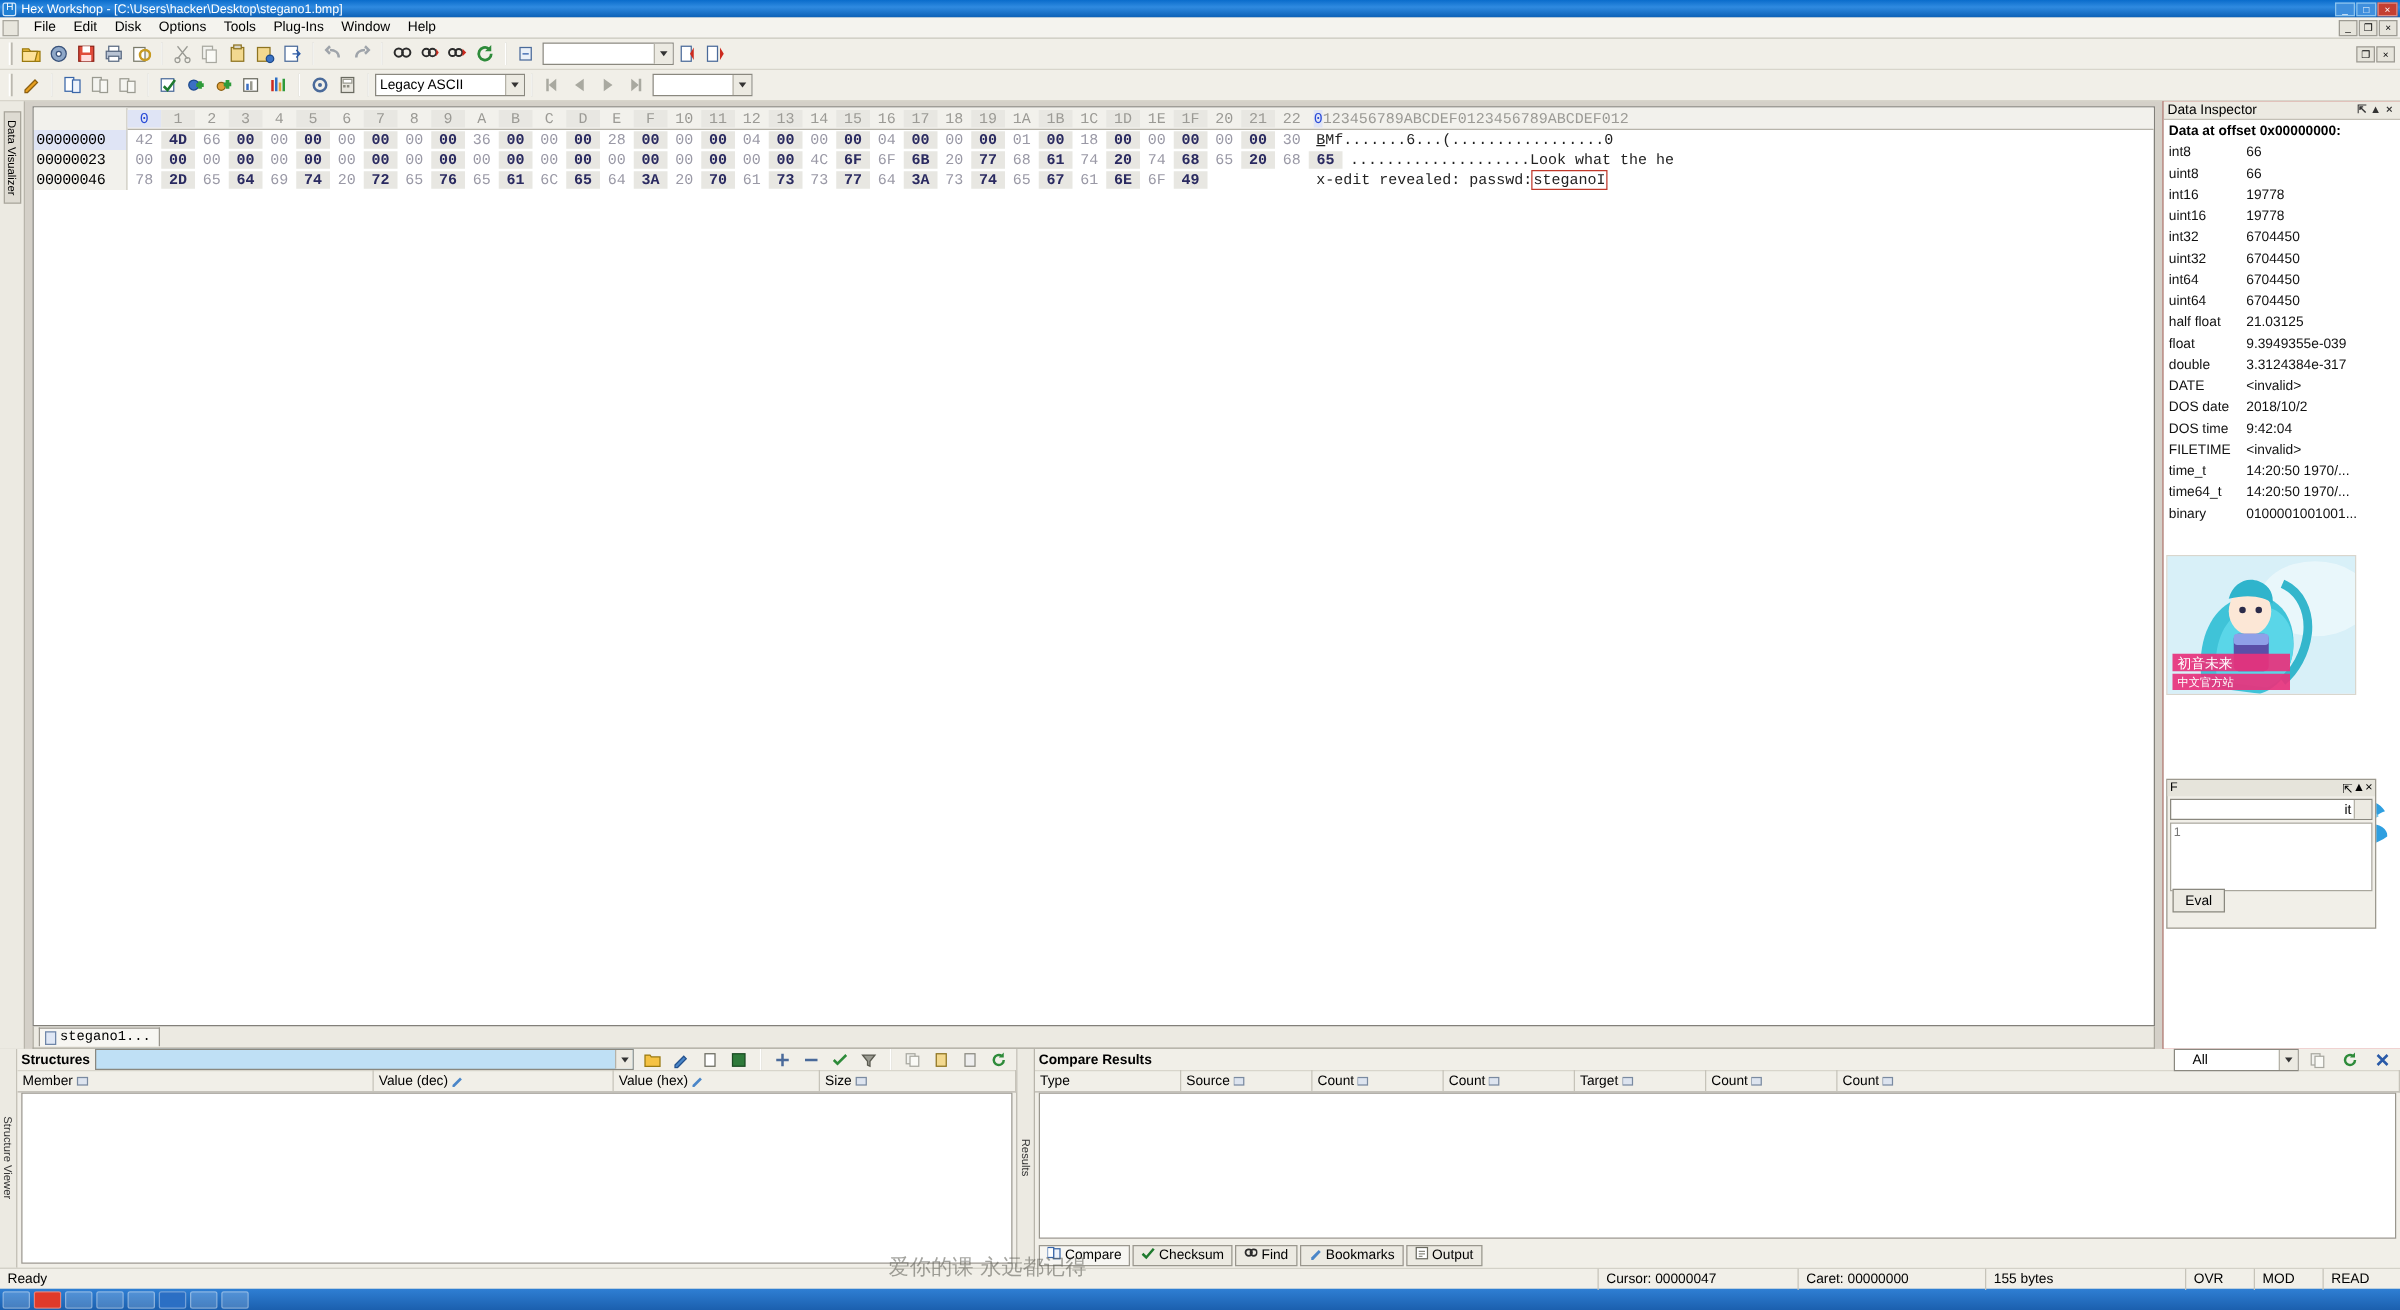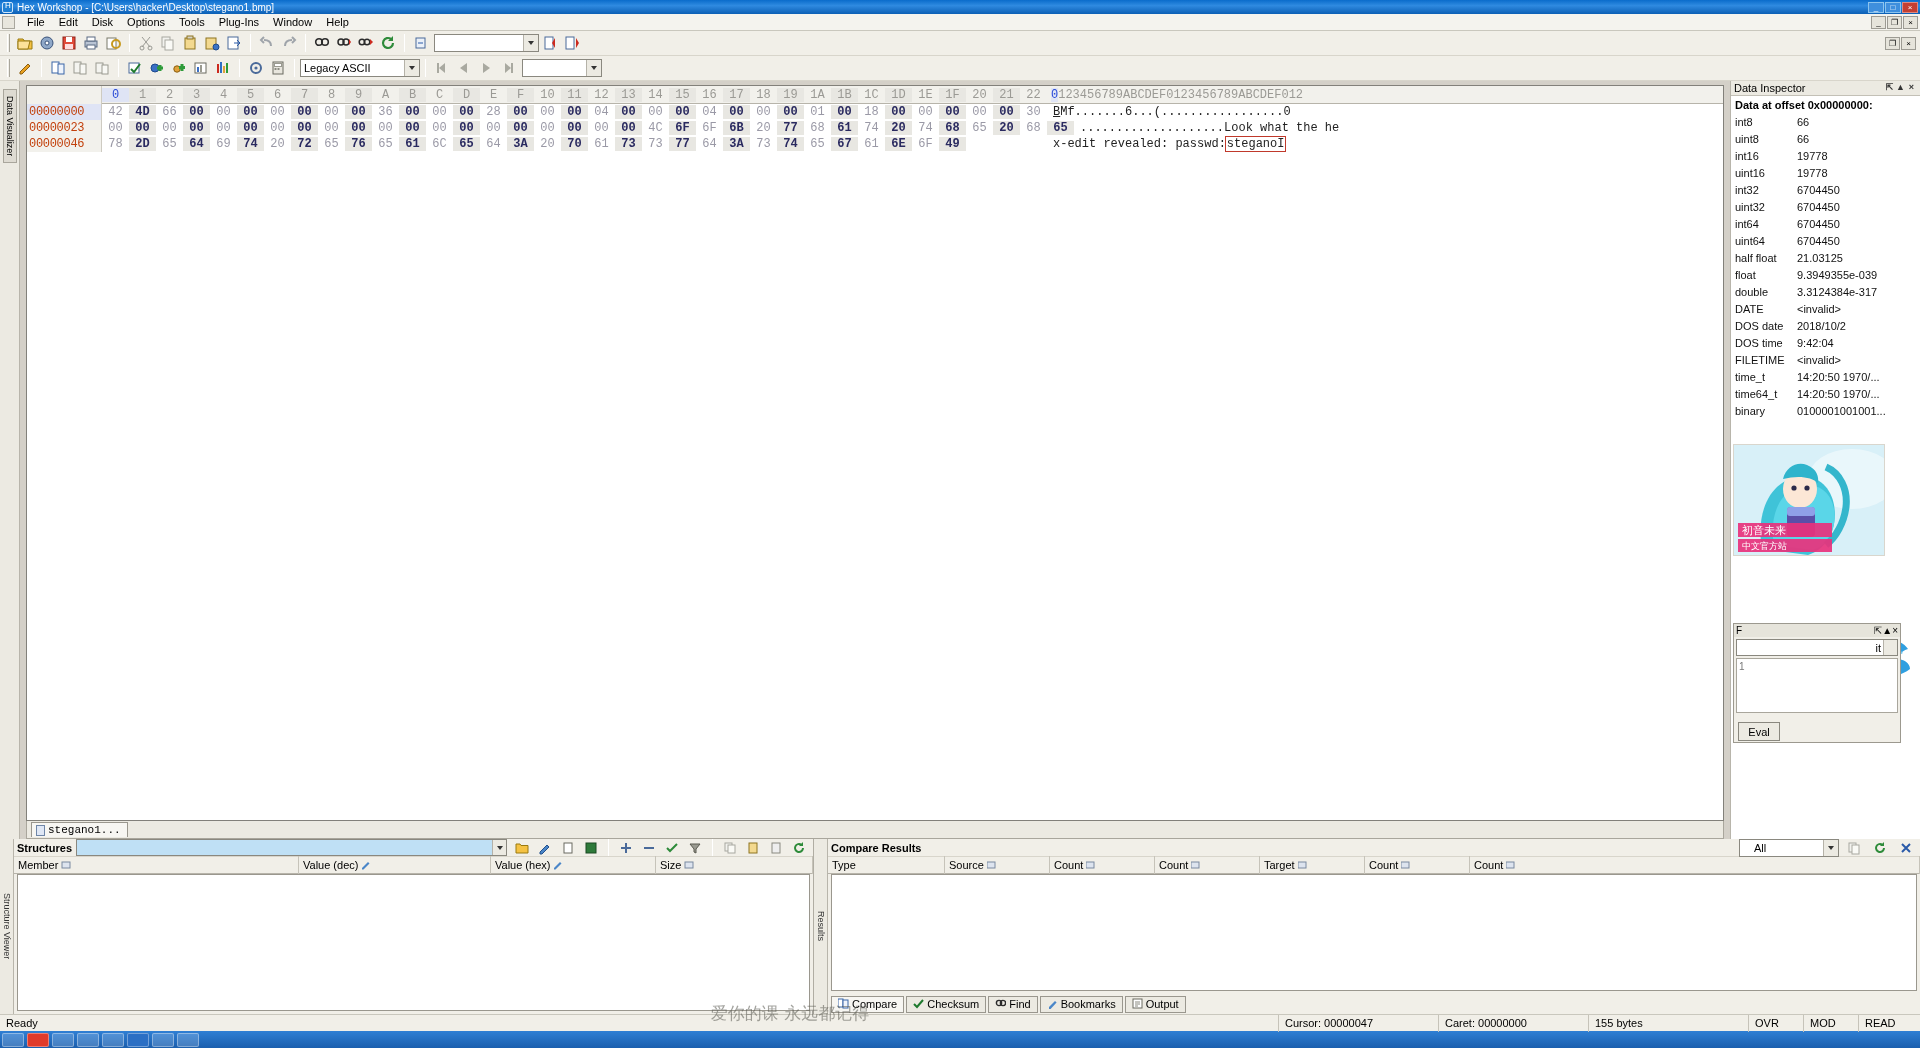--- a/index.html
+++ b/index.html
@@ -81,21 +81,21 @@
   .hexgrid{font-family:"Liberation Mono","DejaVu Sans Mono",monospace;font-size:12px;}
   .hdr{display:flex;background:#f2f1ec;border-bottom:1px solid #b7b4aa;height:18px;align-items:center;color:#9b9a95;}
   .hdr .offcell{width:75px;border-right:1px solid #cecbc2;height:18px;}
   .bcell{width:27px;text-align:center;}
   .bcell.alt{background:#e8e7e2;}
   .hdr .bcell.sel{color:#2a4bd7;background:#dfe4f5;}
   .hdr .asciihdr{padding-left:4px;letter-spacing:0;}
   .hdr .asciihdr .sel{color:#2a4bd7;background:#dfe4f5;}
   .row{display:flex;height:16px;align-items:center;}
   .offcell{
-    width:75px;color:#c2410c;background:#f2f1ec;border-right:1px solid #cecbc2;
+    width:75px;color:#000000;background:#f2f1ec;border-right:1px solid #cecbc2;
     height:16px;line-height:16px;padding-left:2px;letter-spacing:-0.3px;
   }
   .row:first-child .offcell{background:#dfe4f5;}
   .bcell.lo{color:#9a99a6;}
   .bcell.hi{color:#2a2a60;font-weight:bold;}
   .ascii{padding-left:6px;color:#222;letter-spacing:0;white-space:pre;}
   .ascii .first{text-decoration:underline;}
   .ascii .boxed{border:1px solid #c0392b;padding:0 1px;margin-left:-1px;}
   #doctabs{height:18px;background:#eceae2;border:1px solid #a9a69c;border-top:none;display:flex;align-items:center;}
   #doctabs .dtab{
@@ -132,21 +132,21 @@
   }
   #floatpanel .fhdr{
     height:13px;background:#e6e4db;display:flex;align-items:center;padding:0 2px;font-size:10px;
   }
   #floatpanel .fcombo{
     margin:2px;height:17px;border:1px solid #8a887f;background:#fff;
     display:flex;align-items:center;justify-content:flex-end;font-size:11px;padding-right:16px;position:relative;
   }
   #floatpanel .fbody{background:#fff;border:1px solid #a9a69c;margin:2px;height:55px;font-size:10px;padding:2px;color:#777;}
   #floatpanel .fbtn{
-    position:absolute;left:4px;bottom:1px;width:42px;height:19px;background:#eceae2;
+    position:absolute;left:4px;bottom:12px;width:42px;height:19px;background:#eceae2;
     border:1px solid #8a887f;font-size:11px;display:flex;align-items:center;justify-content:center;
   }
   #bluebird{
     position:absolute;right:10px;bottom:150px;width:70px;height:60px;pointer-events:none;
   }
 
   
   #bottom{height:175px;display:flex;background:#d4d0c8;}
   .bpane{display:flex;flex-direction:column;background:#f1efe8;}
   #structpane{width:800px;border-right:1px solid #b0ada3;}

